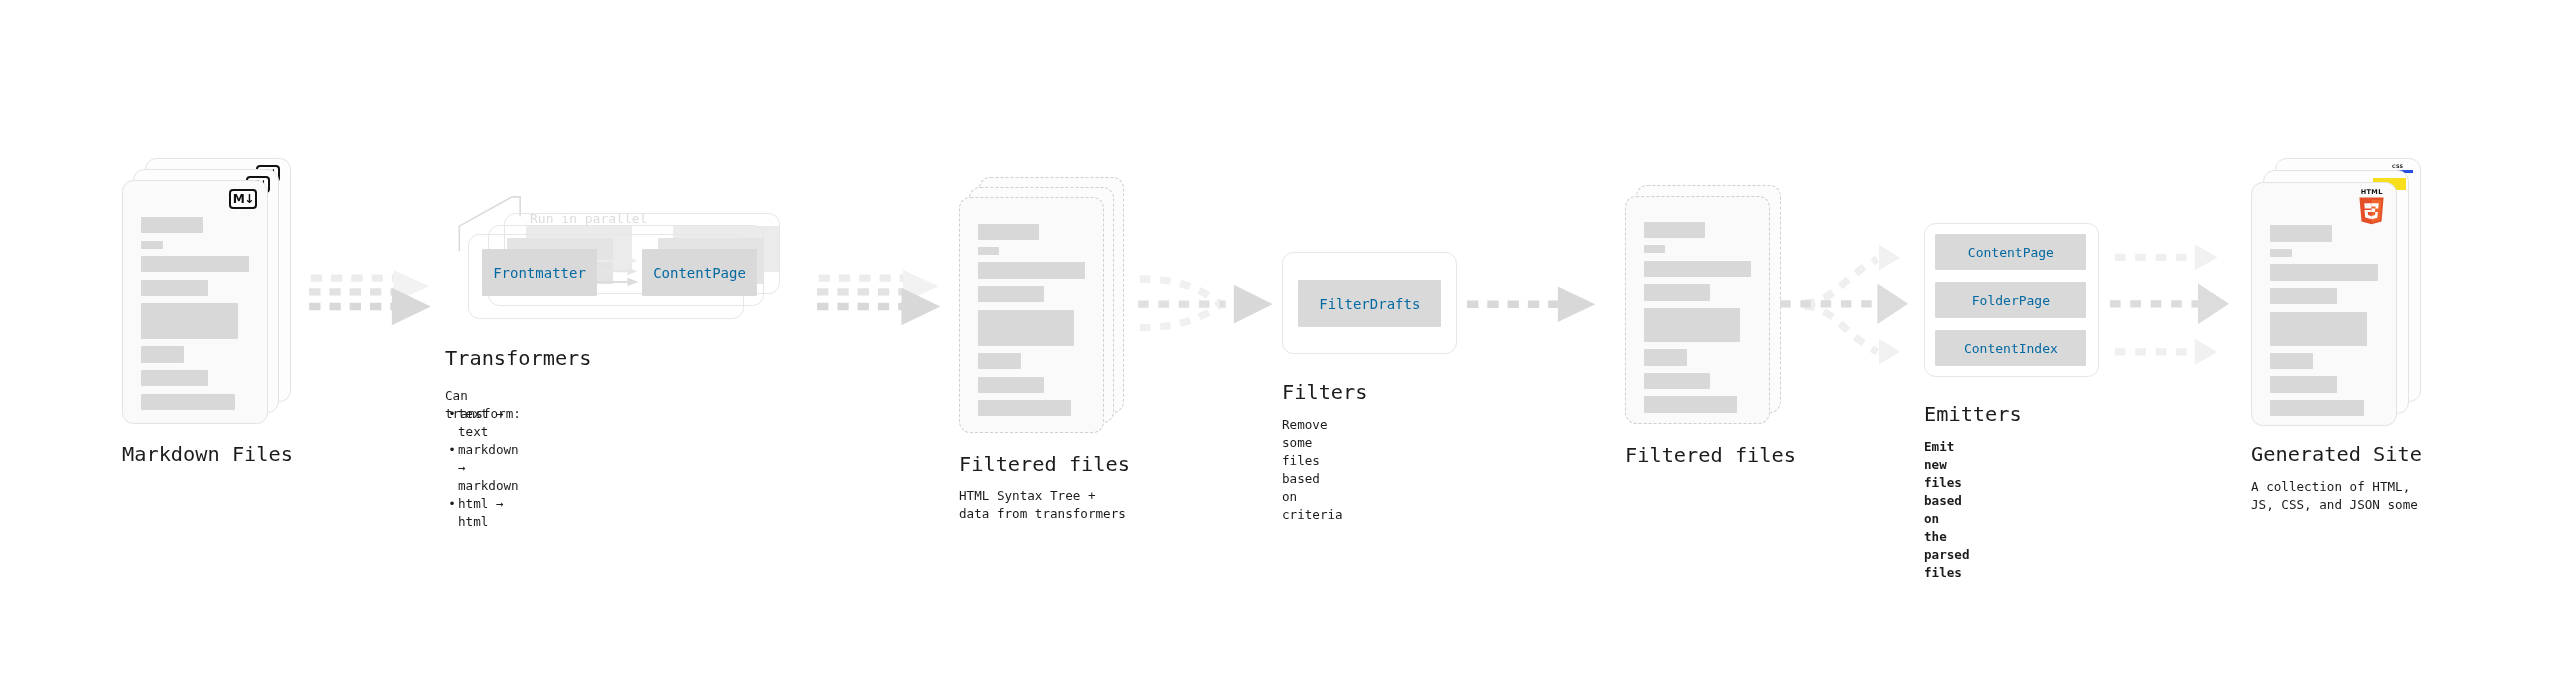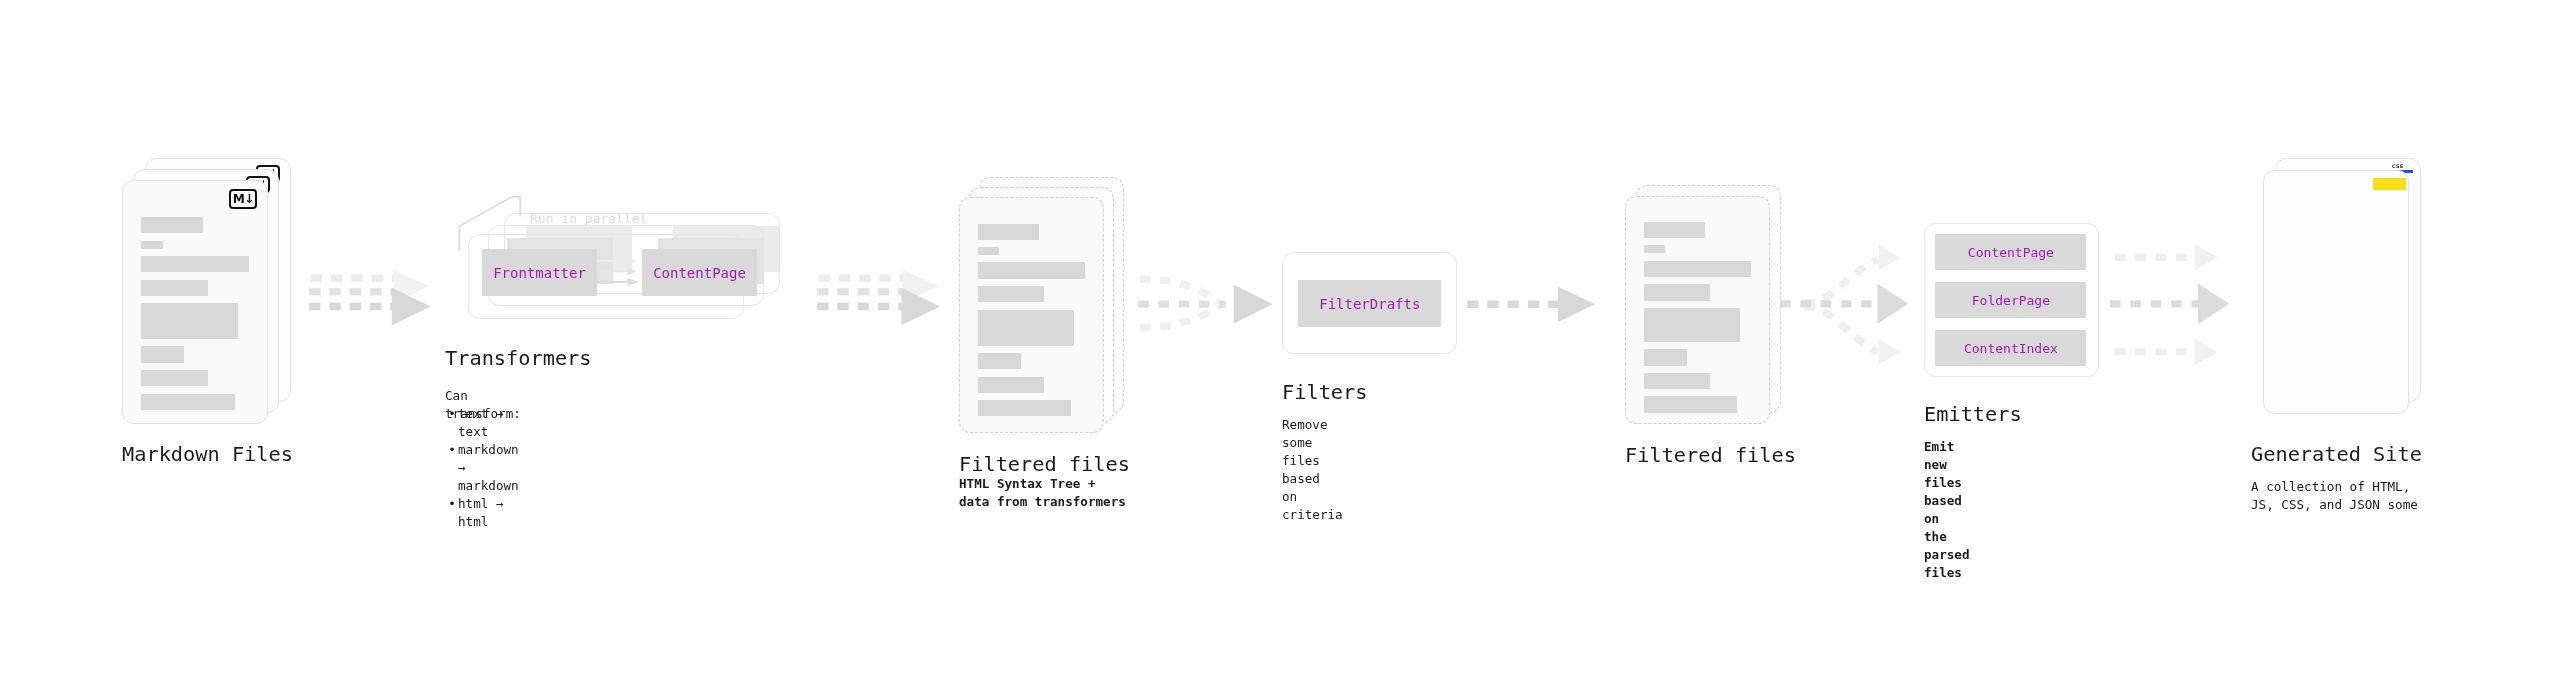--- a/index.html
+++ b/index.html
@@ -79,21 +79,21 @@
     border-radius:11.4px;
     box-sizing:border-box;
     background:transparent;
   }
   .gbox.fill{background:#ffffff;}
   .pill{
     position:absolute;
     background:#d9d9d9;
     border-radius:1px;
     display:flex;align-items:center;justify-content:center;
-    font-size:14px;color:#a21caf;white-space:nowrap;
+    font-size:14px;color:#0369a1;white-space:nowrap;
     box-sizing:border-box;
   }
   .pill.ghost{background:#ebebeb;}
   .pill.ghost2{background:#e4e4e4;}
 
   .parallel-label{
     position:absolute;font-size:13px;color:#dcdcdc;white-space:nowrap;
   }
 
   svg.overlay{position:absolute;left:0;top:0;pointer-events:none;}
@@ -212,21 +212,21 @@
         <div class="bar" style="width:100%;"></div>
         <div class="bar" style="width:62%;"></div>
         <div class="bar" style="width:90%;height:36px;"></div>
         <div class="bar" style="width:40%;"></div>
         <div class="bar" style="width:62%;"></div>
         <div class="bar" style="width:87%;"></div>
       </div>
     </div>
   </div>
   <div class="title" style="left:0px;top:275px;">Filtered files</div>
-  <div class="subtitle" style="left:0px;top:298px;font-weight:bold;">HTML Syntax Tree +
+  <div class="subtitle" style="left:0px;top:310px;">HTML Syntax Tree +
 data from transformers</div>
 </div>
 
 <svg class="overlay" width="146" height="114" style="left:1130px;top:252px;" viewBox="0 0 180 140">
   <g fill="none" stroke-width="9" stroke-dasharray="13 12">
     <path d="M12,33 C60,33 86,44 110,63" stroke="#f0f0f0"></path>
     <path d="M12,93 C60,93 86,82 110,66" stroke="#f0f0f0"></path>
     <path d="M10,64 L118,64" stroke="#e0e0e0"></path>
   </g>
   <polygon points="128,40 176,64 128,88" fill="#d8d8d8"></polygon>
@@ -308,18 +308,41 @@
 
 <div class="stage" style="left:2251px;top:158px;">
   <div class="cardstack" style="width:179px;height:268px;">
     <div class="card ghost" style="left:24.4px;top:0px;width:146px;height:244px;"></div>
     <div class="css-badge" style="left:136px;top:12.2px;"></div>
     <div class="css-badge-txt" style="left:141px;top:4.9px;">CSS</div>
 
     <div class="card ghost" style="left:12.2px;top:12.2px;width:146px;height:244px;"></div>
     <div class="js-badge" style="left:122px;top:20.3px;"></div>
 
+    <div class="card" style="left:0px;top:24.4px;width:146px;height:244px;">
+      <div class="html5" style="right:9.8px;top:5.7px;">
+        <div class="h5lbl">HTML</div>
+        <svg width="29" height="29" viewBox="0 0 36 36">
+          <path d="M3,2 L33,2 L30.4,31.5 L18,35 L5.6,31.5 Z" fill="#e34f26"></path>
+          <path d="M18,4.5 L30.6,4.5 L28.4,29.8 L18,32.8 Z" fill="#ef652a"></path>
+          <path d="M18,9 L9,9 L9.7,15.5 L18,15.5 L18,20 L13.4,20 L13.7,23.5 L18,24.7 L18,29
+                   L10.2,26.8 L9.3,17.5 L18,17.5 Z" fill="#ffffff" opacity="0.95"></path>
+          <path d="M18,9 L27,9 L26.4,15.5 L22.6,15.5 L22.3,20 L26,20 L25.1,27 L18,29 L18,24.7
+                   L22.4,23.5 L22.7,20 L18,20 L18,15.5 L22.9,15.5 L23.2,13 L18,13 Z" fill="#ffffff"></path>
+        </svg>
+      </div>
+      <div class="bars" style="top:42px;">
+        <div class="bar" style="width:57%;"></div>
+        <div class="bar h-sm" style="width:20%;"></div>
+        <div class="bar" style="width:100%;"></div>
+        <div class="bar" style="width:62%;"></div>
+        <div class="bar" style="width:90%;height:34px;"></div>
+        <div class="bar" style="width:40%;"></div>
+        <div class="bar" style="width:62%;"></div>
+        <div class="bar" style="width:87%;"></div>
+      </div>
+    </div>
   </div>
   <div class="title" style="left:0px;top:284px;">Generated Site</div>
   <div class="subtitle" style="left:0px;top:320px;">A collection of HTML,
 JS, CSS, and JSON some</div>
 </div>
 
 
 </body></html>

